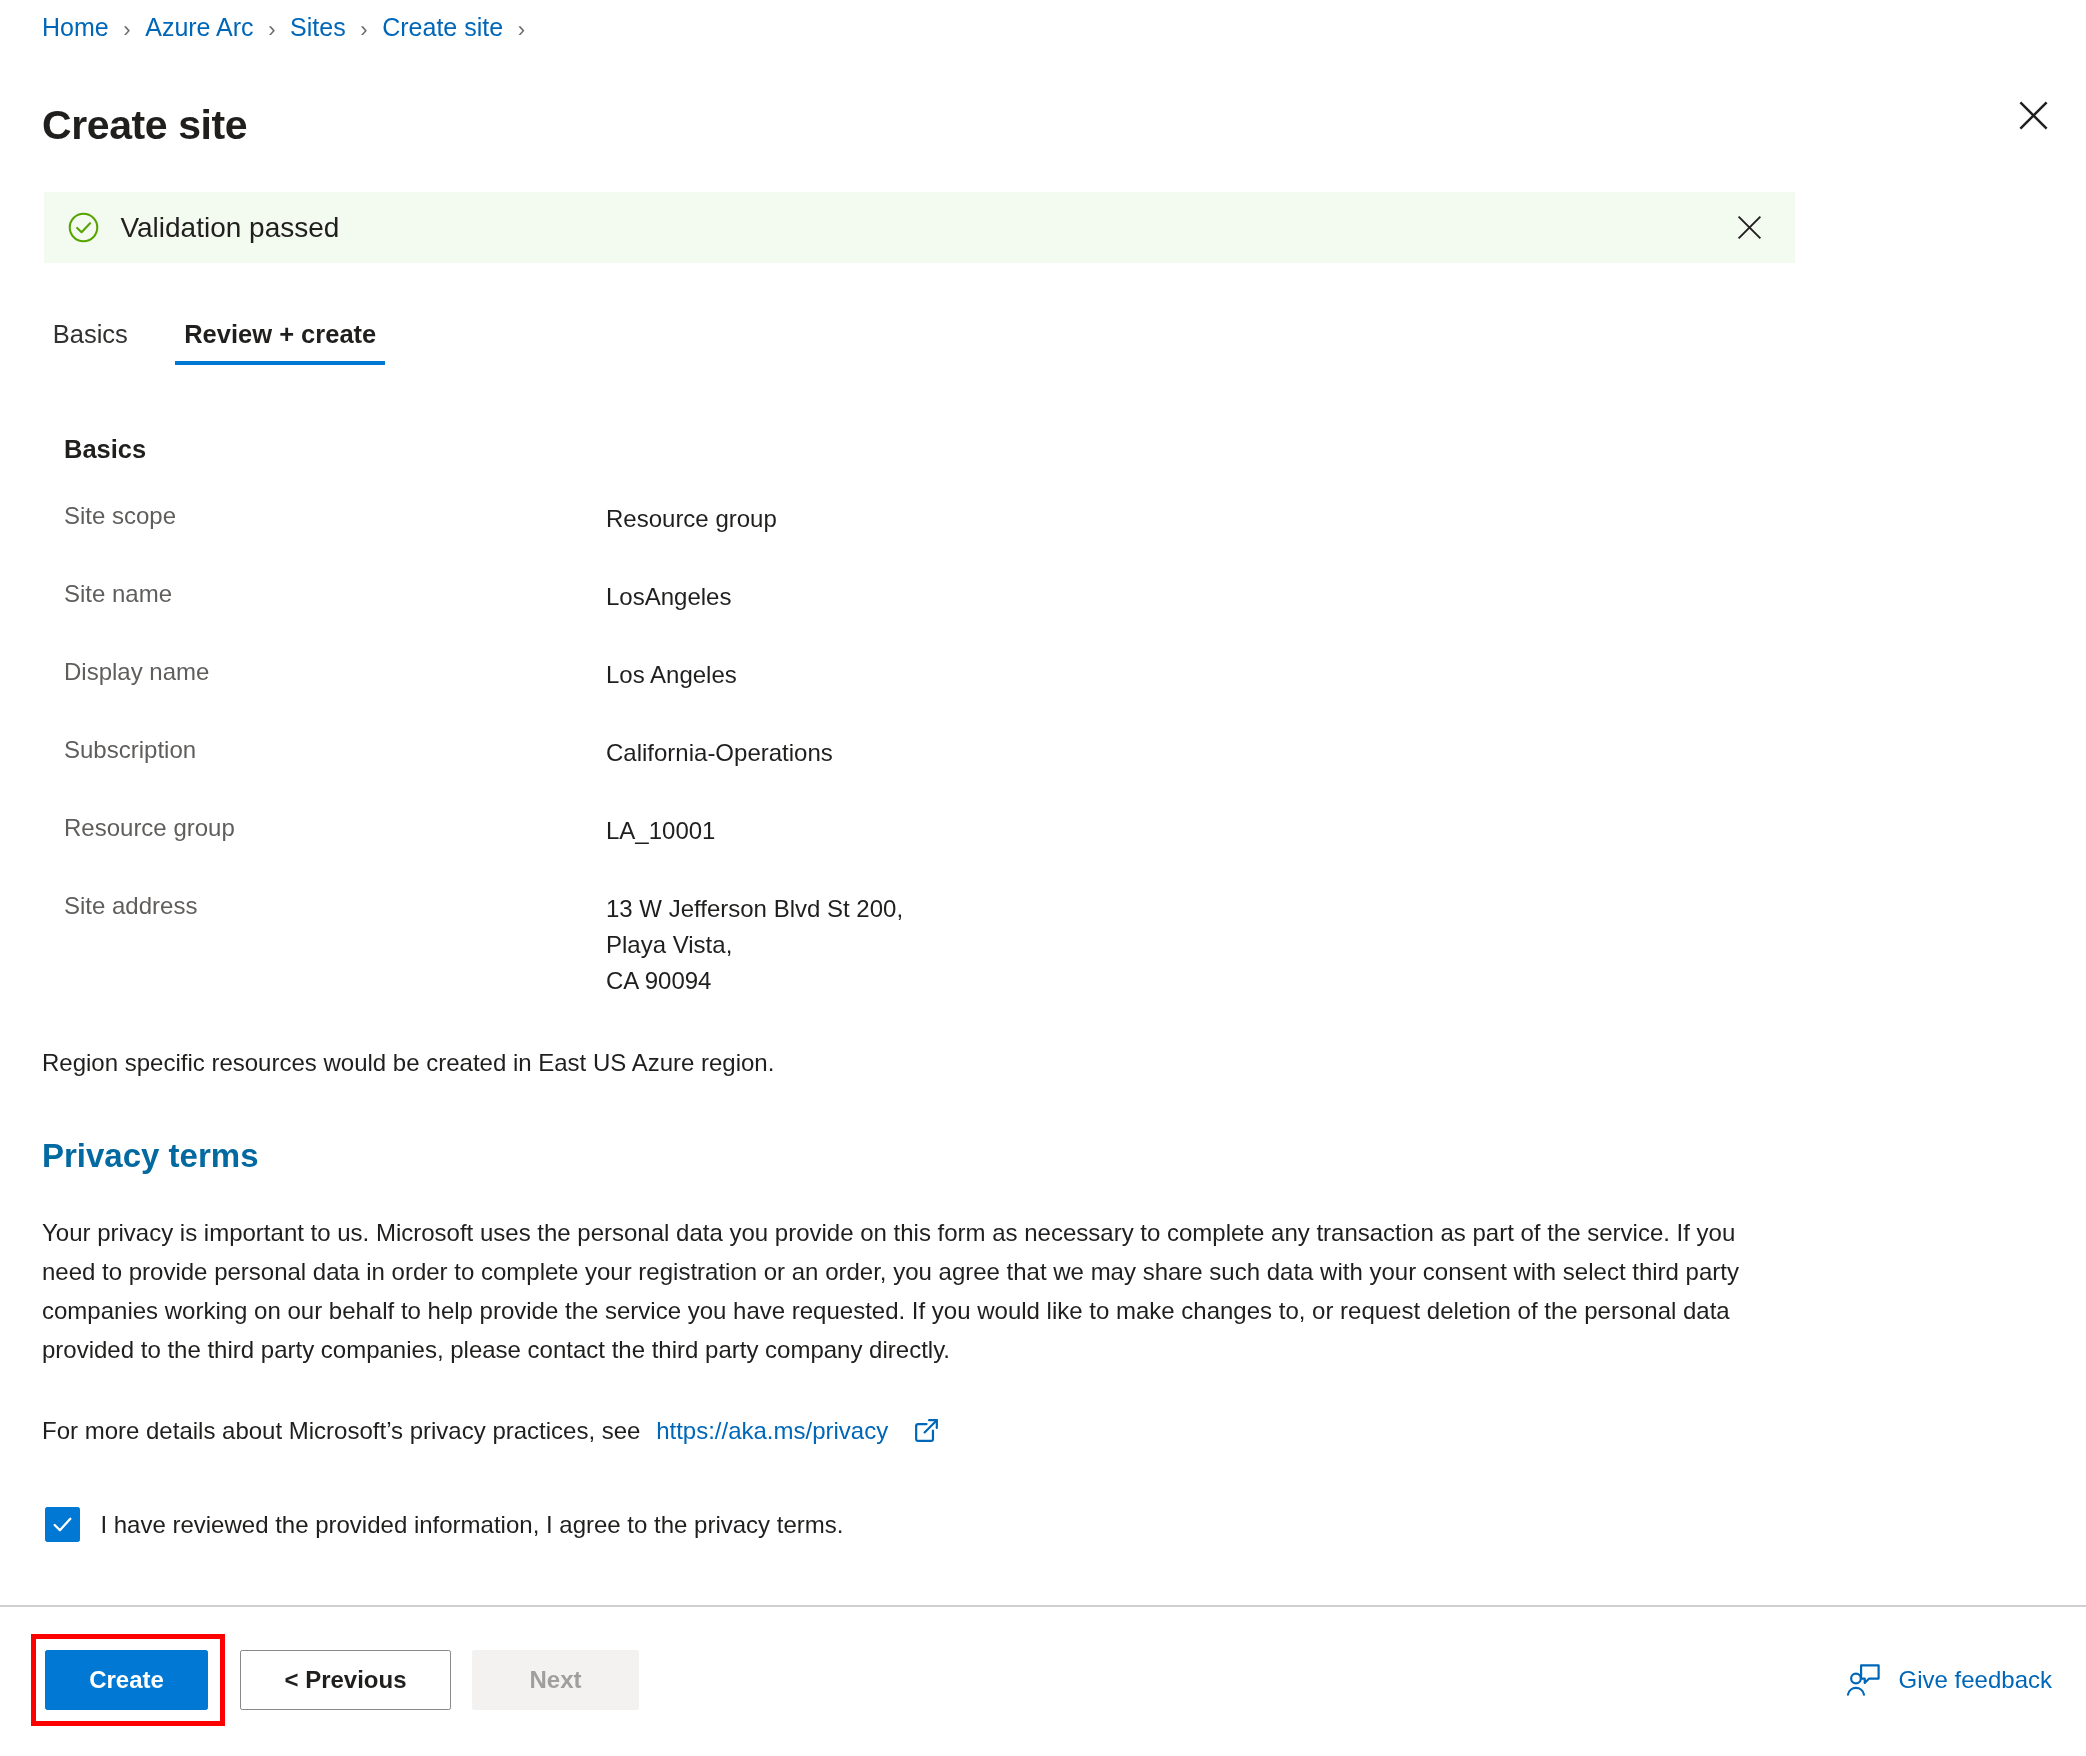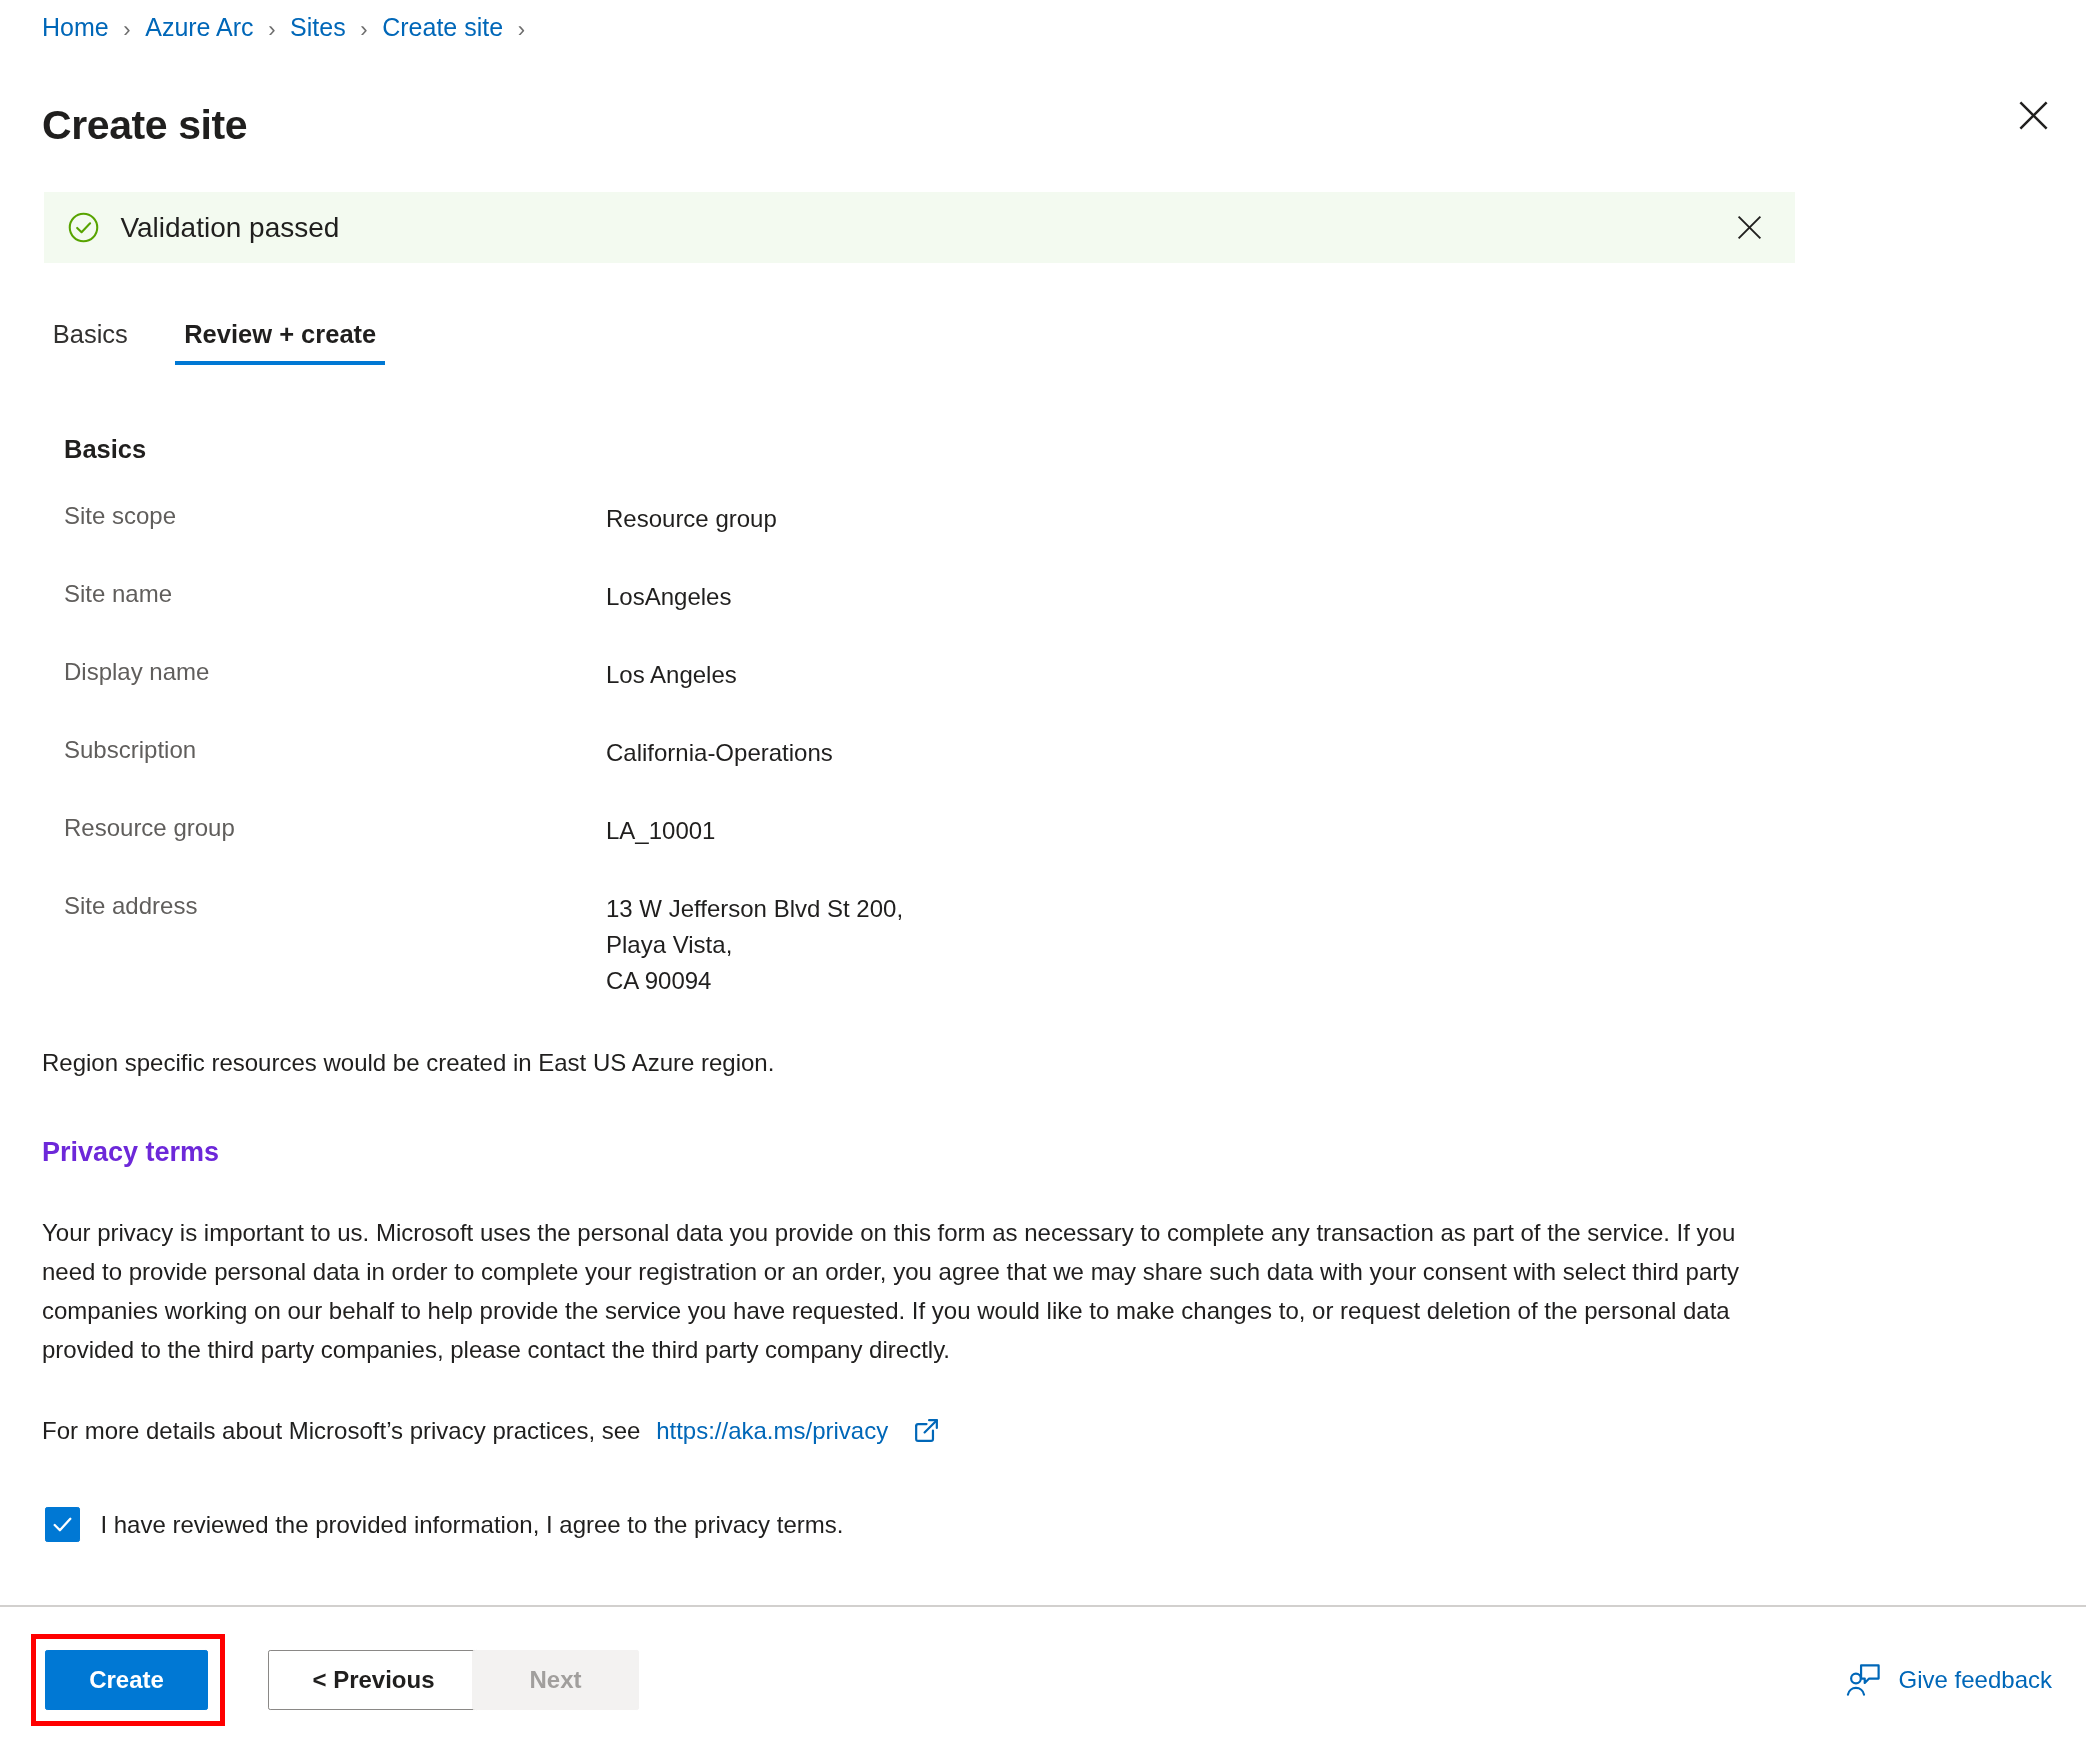--- a/index.html
+++ b/index.html
@@ -145,23 +145,23 @@
     position: absolute;
     left: 42px; top: 1049px;
     font-size: 24px;
     color: #201f1e;
   }
 
   
   .privacy-title {
     position: absolute;
     left: 42px; top: 1137px;
-    font-size: 27px;
+    font-size: 33px;
     font-weight: 700;
-    color: #6d28d9;
+    color: #0369a1;
   }
   .privacy-body {
     position: absolute;
     left: 42px; top: 1189px;
     width: 1746px;
     font-size: 24px;
     line-height: 39px;
     color: #201f1e;
     text-align: left;
   }
@@ -225,21 +225,20 @@
     background: #0078d4;
     color: #ffffff;
     border: 1.5px solid #0078d4;
     min-width: 163px;
   }
   .btn-secondary {
     background: #ffffff;
     color: #201f1e;
     border: 1.5px solid #8a8886;
     min-width: 211px;
-    margin-left: 28px;
   }
   .btn-disabled {
     background: #f3f2f1;
     color: #a19f9d;
     border: 1.5px solid #f3f2f1;
     min-width: 167px;
     cursor: default;
   }
   .highlight-box {
     position: absolute;

